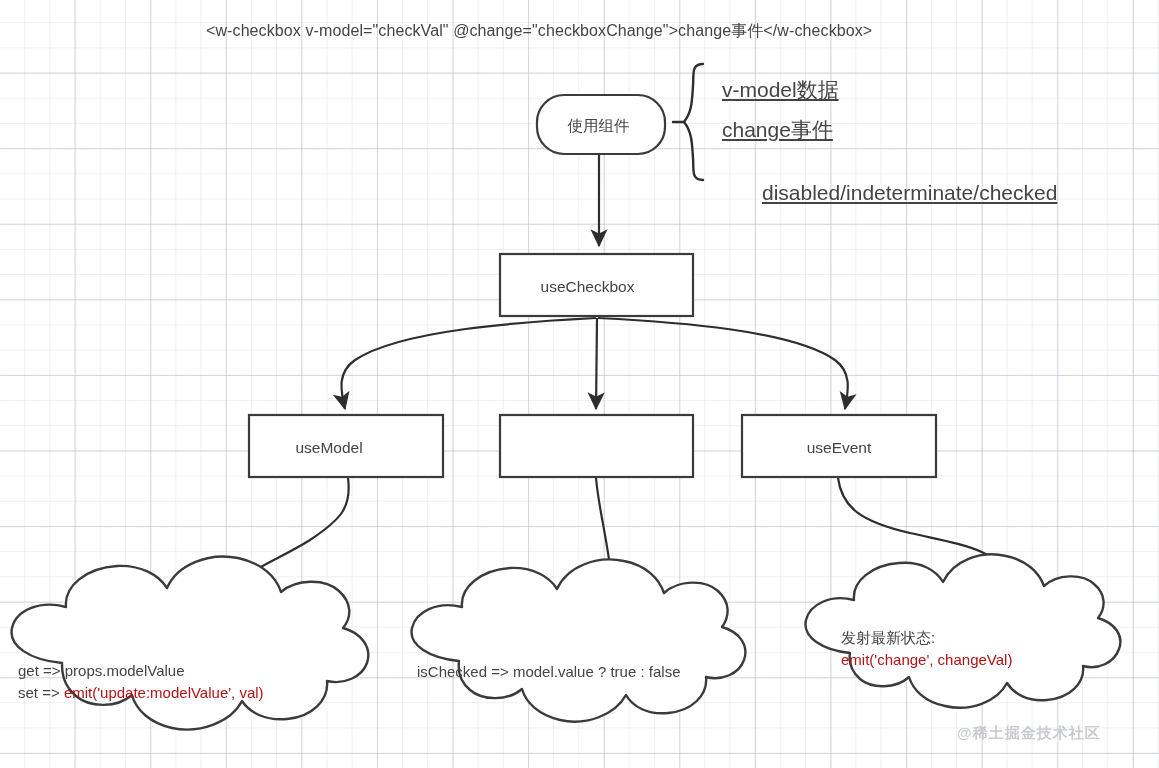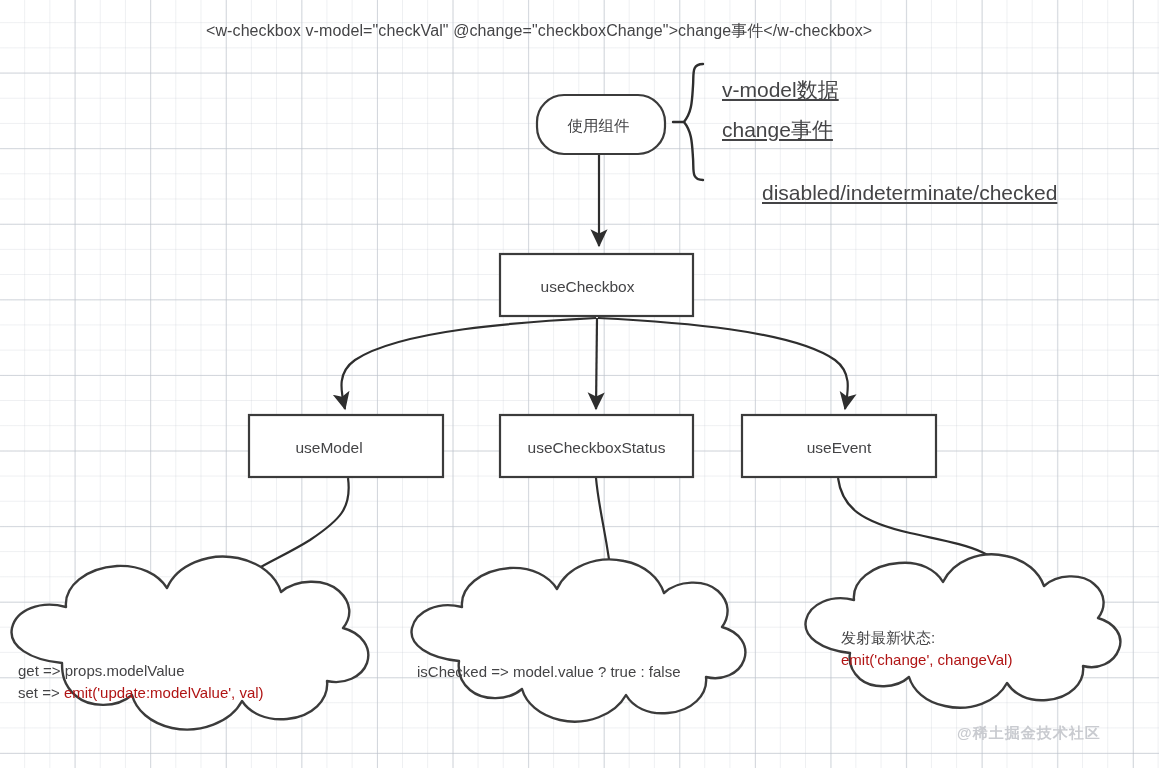--- a/index.html
+++ b/index.html
@@ -182,21 +182,20 @@
              C925,702 913,690 909,677
              C896,689 872,689 860,679
              C849,669 849,659 850,653 Z"></path>
   </svg>
 
   <div class="txt title-txt" style="left:206px; top:19px;">&lt;w-checkbox v-model="checkVal" @change="checkboxChange"&gt;change事件&lt;/w-checkbox&gt;</div>
 
   <div class="txt node-label" style="left:537px; top:114px; width:123px;">使用组件</div>
   <div class="txt node-label" style="left:500px; top:275px; width:175px;">useCheckbox</div>
   <div class="txt node-label" style="left:249px; top:436px; width:160px;">useModel</div>
-  <div class="txt node-label" style="left:500px; top:436px; width:193px;">useCheckboxStatus</div>
   <div class="txt node-label" style="left:742px; top:436px; width:194px;text-align:center;">useEvent</div>
 
   <div class="txt brace-item" style="left:722px; top:74px;">v-model数据</div>
   <div class="txt brace-item" style="left:722px; top:114px;">change事件</div>
   <div class="txt brace-item" style="left:762px; top:154px;margin-top:23px;">disabled/indeterminate/checked</div>
 
   <div class="txt cloud-txt" style="left:18px; top:660px;">get =&gt; props.modelValue</div>
   <div class="txt cloud-txt" style="left:18px; top:682px;"><span>set =&gt; </span><span class="red">emit('update:modelValue', val)</span></div>
 
   <div class="txt cloud-txt" style="left:417px; top:661px;">isChecked =&gt; model.value ? true : false</div>

